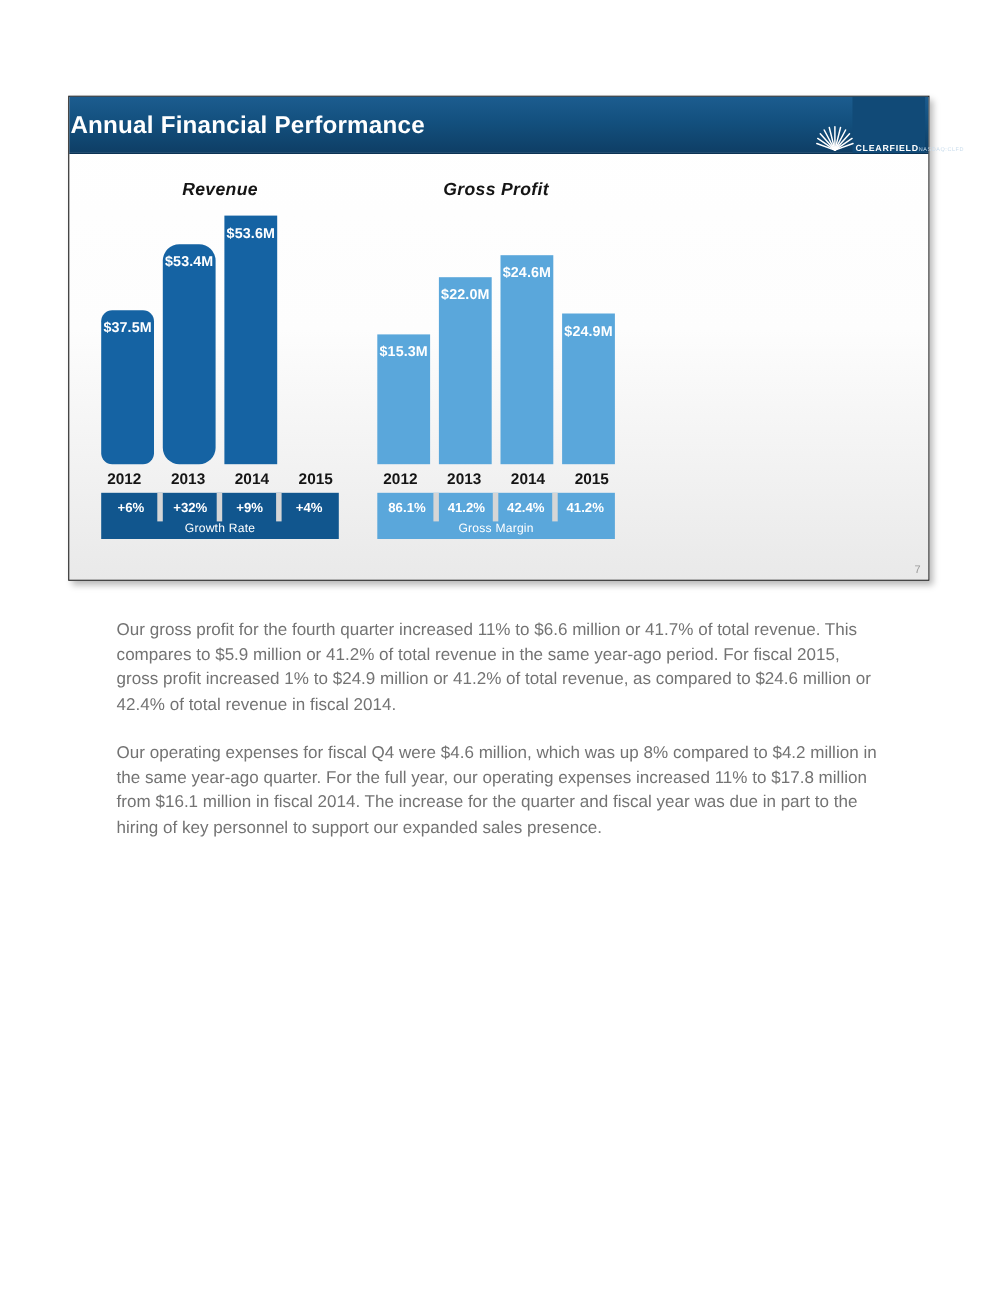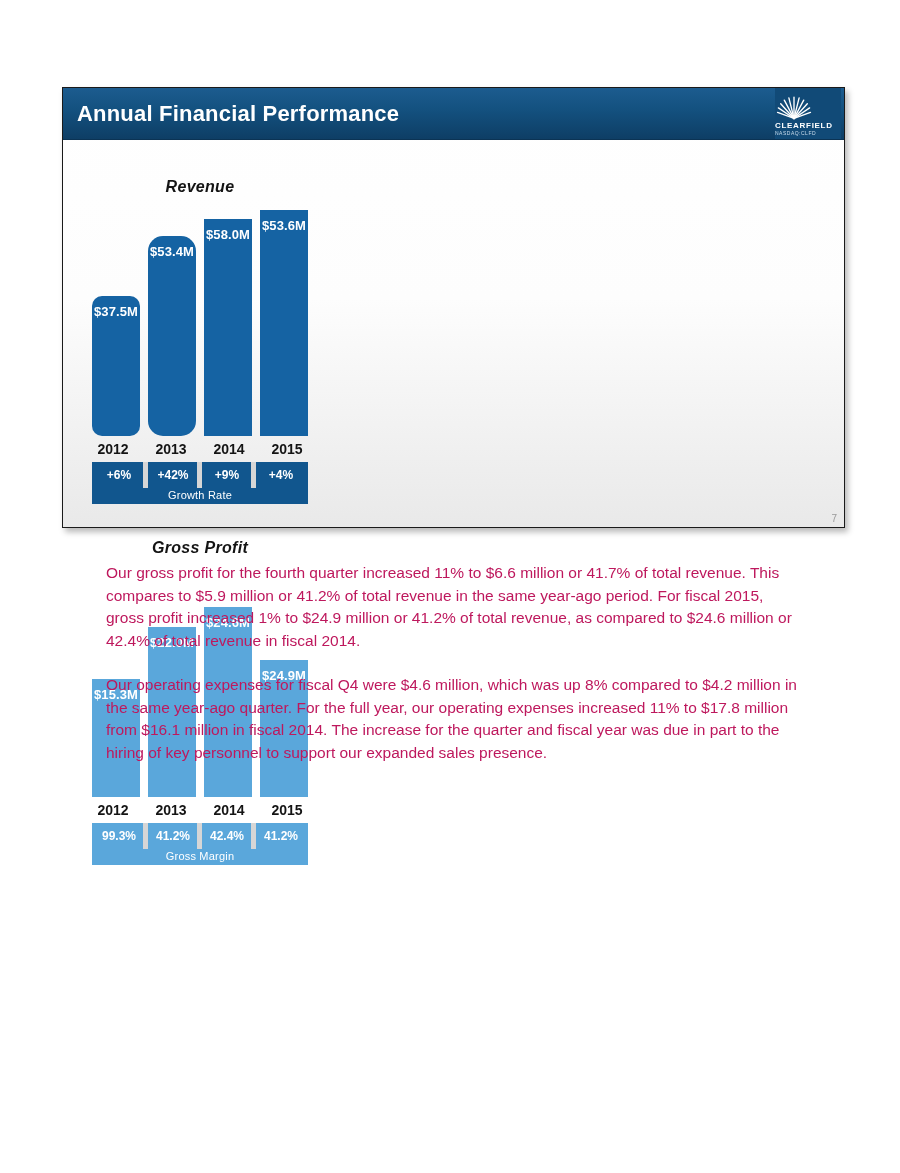--- a/index.html
+++ b/index.html
@@ -22,34 +22,34 @@
   }
   .slide-header {
     position: relative;
     height: 52px;
     background: linear-gradient(180deg, #1c5c8f 0%, #13507e 45%, #0e3e65 100%);
     border-bottom: 1px solid #0b3354;
     display: flex; align-items: center;
   }
   .slide-title {
     color: #ffffff; font-size: 22px; font-weight: bold;
-    padding-left: 14px; letter-spacing: 0.2px;
+    padding-left: 1px; letter-spacing: 0.2px;
   }
   .logo {
     position: absolute; right: 3px; top: 0;
     width: 66px; height: 51px;
-    display: flex; flex-direction: column; align-items: flex-start; justify-content: center;
+    display: flex; align-items: flex-end; justify-content: center;
     background: #114a77;
   }
   .logo svg { display: block; }
   .logo-company { color: #ffffff; font-size: 8px; font-weight: bold; letter-spacing: 0.7px; line-height: 9px; }
   .logo-ticker { color: #c9dcec; font-size: 5px; letter-spacing: 0.5px; line-height: 6px; }
 
   
-  .charts { display: flex; gap: 35px; padding-left: 29px; margin-top: 38px; flex-direction: column; }
+  .charts { display: flex; gap: 35px; padding-left: 29px; margin-top: 24px; }
   .chart { width: 216px; }
   .chart-title {
     text-align: center; font-size: 16px; font-weight: bold; font-style: italic;
     color: #141414; height: 18px; margin-bottom: 8px; letter-spacing: 0.3px;
   }
   .plot { height: 232px; display: flex; align-items: flex-end; gap: 8px; }
   .bar { width: 48px; }
   .bar-label {
     color: #ffffff; font-size: 13px; font-weight: bold; text-align: center;
     padding-top: 8px; letter-spacing: 0.1px; white-space: nowrap;
@@ -68,21 +68,21 @@
   }
   .strip-label {
     text-align: center; color: #ffffff; font-weight: normal;
     font-size: 11px; line-height: 14px; letter-spacing: 0.2px;
   }
   .page-num { position: absolute; right: 7px; bottom: 3px; font-size: 10px; color: #9a9a9a; }
 
   
   .body-text {
     position: absolute; left: 106px; top: 562px; width: 694px;
-    font-size: 15.5px; line-height: 22.5px; color: #be185d;
+    font-size: 15.5px; line-height: 22.5px; color: #737373;
   }
   .body-text p { margin: 0 0 22px 0; }
 </style>
 </head>
 <body>
 
 <div class="slide">
   <div class="slide-header">
     <div class="slide-title">Annual Financial Performance</div>
     <div class="logo">
@@ -111,37 +111,34 @@
   <div class="charts">
     <div class="chart">
       <div class="chart-title">Revenue</div>
       <div class="plot">
           <div class="bar" style="height: 140px; background: rgb(21, 99, 163); border-radius: 10px;">
             <div class="bar-label">$37.5M</div>
           </div>
           <div class="bar" style="height: 200px; background: rgb(21, 99, 163); border-radius: 15px;">
             <div class="bar-label">$53.4M</div>
           </div>
-          <div class="bar" style="height: 217px; background: rgb(21, 99, 163);">
-            <div class="bar-label">$58.0M</div>
-          </div>
           <div class="bar" style="height: 226px; background: rgb(21, 99, 163);">
             <div class="bar-label">$53.6M</div>
           </div>
         </div>
       <div class="years">
           <div class="year">2012</div>
           <div class="year">2013</div>
           <div class="year">2014</div>
           <div class="year">2015</div>
         </div>
       <div class="strip" style="background: rgb(17, 86, 142);">
         <div class="strip-cells">
             <div class="strip-cell">+6%</div>
-            <div class="strip-cell">+42%</div>
+            <div class="strip-cell">+32%</div>
             <div class="strip-cell">+9%</div>
             <div class="strip-cell">+4%</div>
           </div>
         <div class="strip-label">Growth Rate</div>
       </div>
     </div>
 
     <div class="chart">
       <div class="chart-title">Gross Profit</div>
       <div class="plot">
@@ -159,21 +156,21 @@
           </div>
         </div>
       <div class="years">
           <div class="year">2012</div>
           <div class="year">2013</div>
           <div class="year">2014</div>
           <div class="year">2015</div>
         </div>
       <div class="strip" style="background: rgb(90, 167, 219);">
         <div class="strip-cells">
-            <div class="strip-cell">99.3%</div>
+            <div class="strip-cell">86.1%</div>
             <div class="strip-cell">41.2%</div>
             <div class="strip-cell">42.4%</div>
             <div class="strip-cell">41.2%</div>
           </div>
         <div class="strip-label">Gross Margin</div>
       </div>
     </div>
   </div>
 
   <div class="page-num">7</div>

